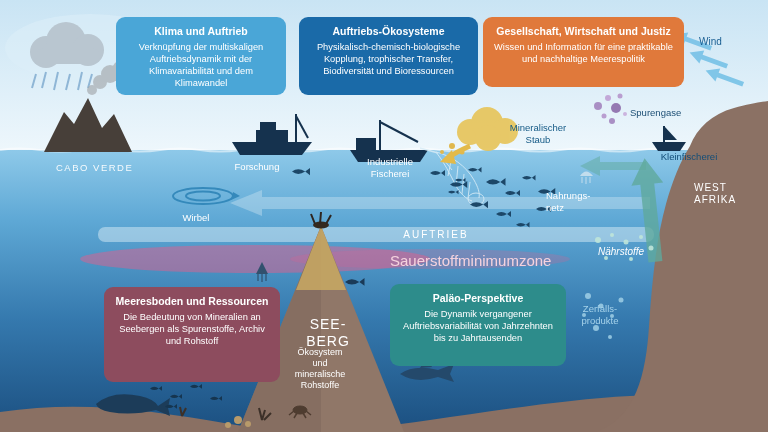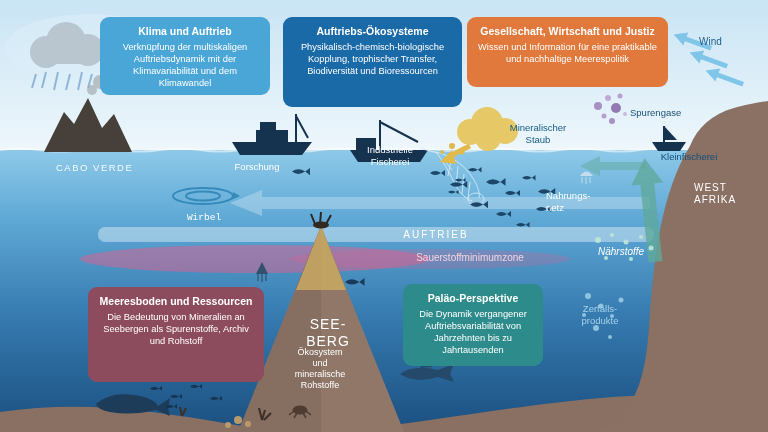--- a/index.html
+++ b/index.html
@@ -5,42 +5,42 @@
   html,body{margin:0;padding:0;background:#222;}
   #stage{
     position:relative;width:768px;height:432px;overflow:hidden;
     font-family:"Liberation Sans",sans-serif;
   }
   #scene{position:absolute;inset:0;z-index:1;}
   .lbl{position:absolute;z-index:3;font-size:9.5px;line-height:1.22;color:#fff;white-space:pre-line;}
   .center{text-align:center;}
   .infobox{
     position:absolute;z-index:4;border-radius:9px;color:#fff;text-align:center;
-    padding:8px 9px;box-sizing:border-box;
+    padding:8px 9px;box-sizing:border-box;margin-left:16px;
   }
   .infobox .t{font-weight:bold;font-size:10.5px;margin-bottom:4px;}
   .infobox .b{font-size:9.3px;line-height:1.3;}
 
   #box-klima{left:100px;top:17px;width:170px;height:78px;}
-  #box-oeko{left:283px;top:17px;width:179px;height:90px;}
+  #box-oeko{left:283px;top:17px;width:179px;height:78px;}
   #box-gesellschaft{left:467px;top:17px;width:201px;height:70px;}
   #box-meeresboden{left:88px;top:287px;width:176px;height:95px;}
-  #box-palaeo{left:403px;top:284px;width:140px;height:82px;}
+  #box-palaeo{left:374px;top:284px;width:176px;height:82px;}
 
   #lbl-wind{left:699px;top:36px;color:#1a5f93;font-size:10px;}
   #lbl-cabo{left:56px;top:162px;color:rgba(255,255,255,.92);letter-spacing:1.5px;}
   #lbl-forschung{left:212px;top:161px;width:90px;}
-  #lbl-industrielle{left:346px;top:144px;width:88px;}
+  #lbl-industrielle{left:346px;top:156px;width:88px;}
   #lbl-staub{left:496px;top:122px;width:84px;color:#155a86;}
   #lbl-spurengase{left:630px;top:107px;color:#1c4e74;}
   #lbl-kleinfischerei{left:648px;top:151px;width:82px;color:#124d78;}
   #lbl-westafrika{left:694px;top:182px;font-weight:normal;letter-spacing:1px;font-size:10px;}
-  #lbl-wirbel{left:176px;top:212px;width:56px;font-family:Liberation Mono, monospace;}
+  #lbl-wirbel{left:168px;top:212px;width:56px;}
   #lbl-auftrieb{left:376px;top:229px;width:120px;letter-spacing:2px;font-size:10px;}
-  #lbl-sauerstoff{left:390px;top:252px;width:160px;color:#f5d3de;font-size:10px;}
+  #lbl-sauerstoff{left:390px;top:252px;width:160px;color:#f5d3de;font-size:15px;}
   #lbl-nahrungsnetz{left:546px;top:190px;width:70px;}
   #lbl-naehrstoffe{left:598px;top:246px;font-size:10px;font-style:italic;}
   #lbl-zerfall{left:568px;top:303px;width:64px;color:#a5d2ea;}
   #lbl-seeberg{left:300px;top:316px;width:56px;letter-spacing:1px;font-size:14px;}
   #lbl-oekosystem{left:272px;top:347px;width:96px;font-size:9px;}
 </style>
 </head>
 <body>
 
 <div id="stage">

